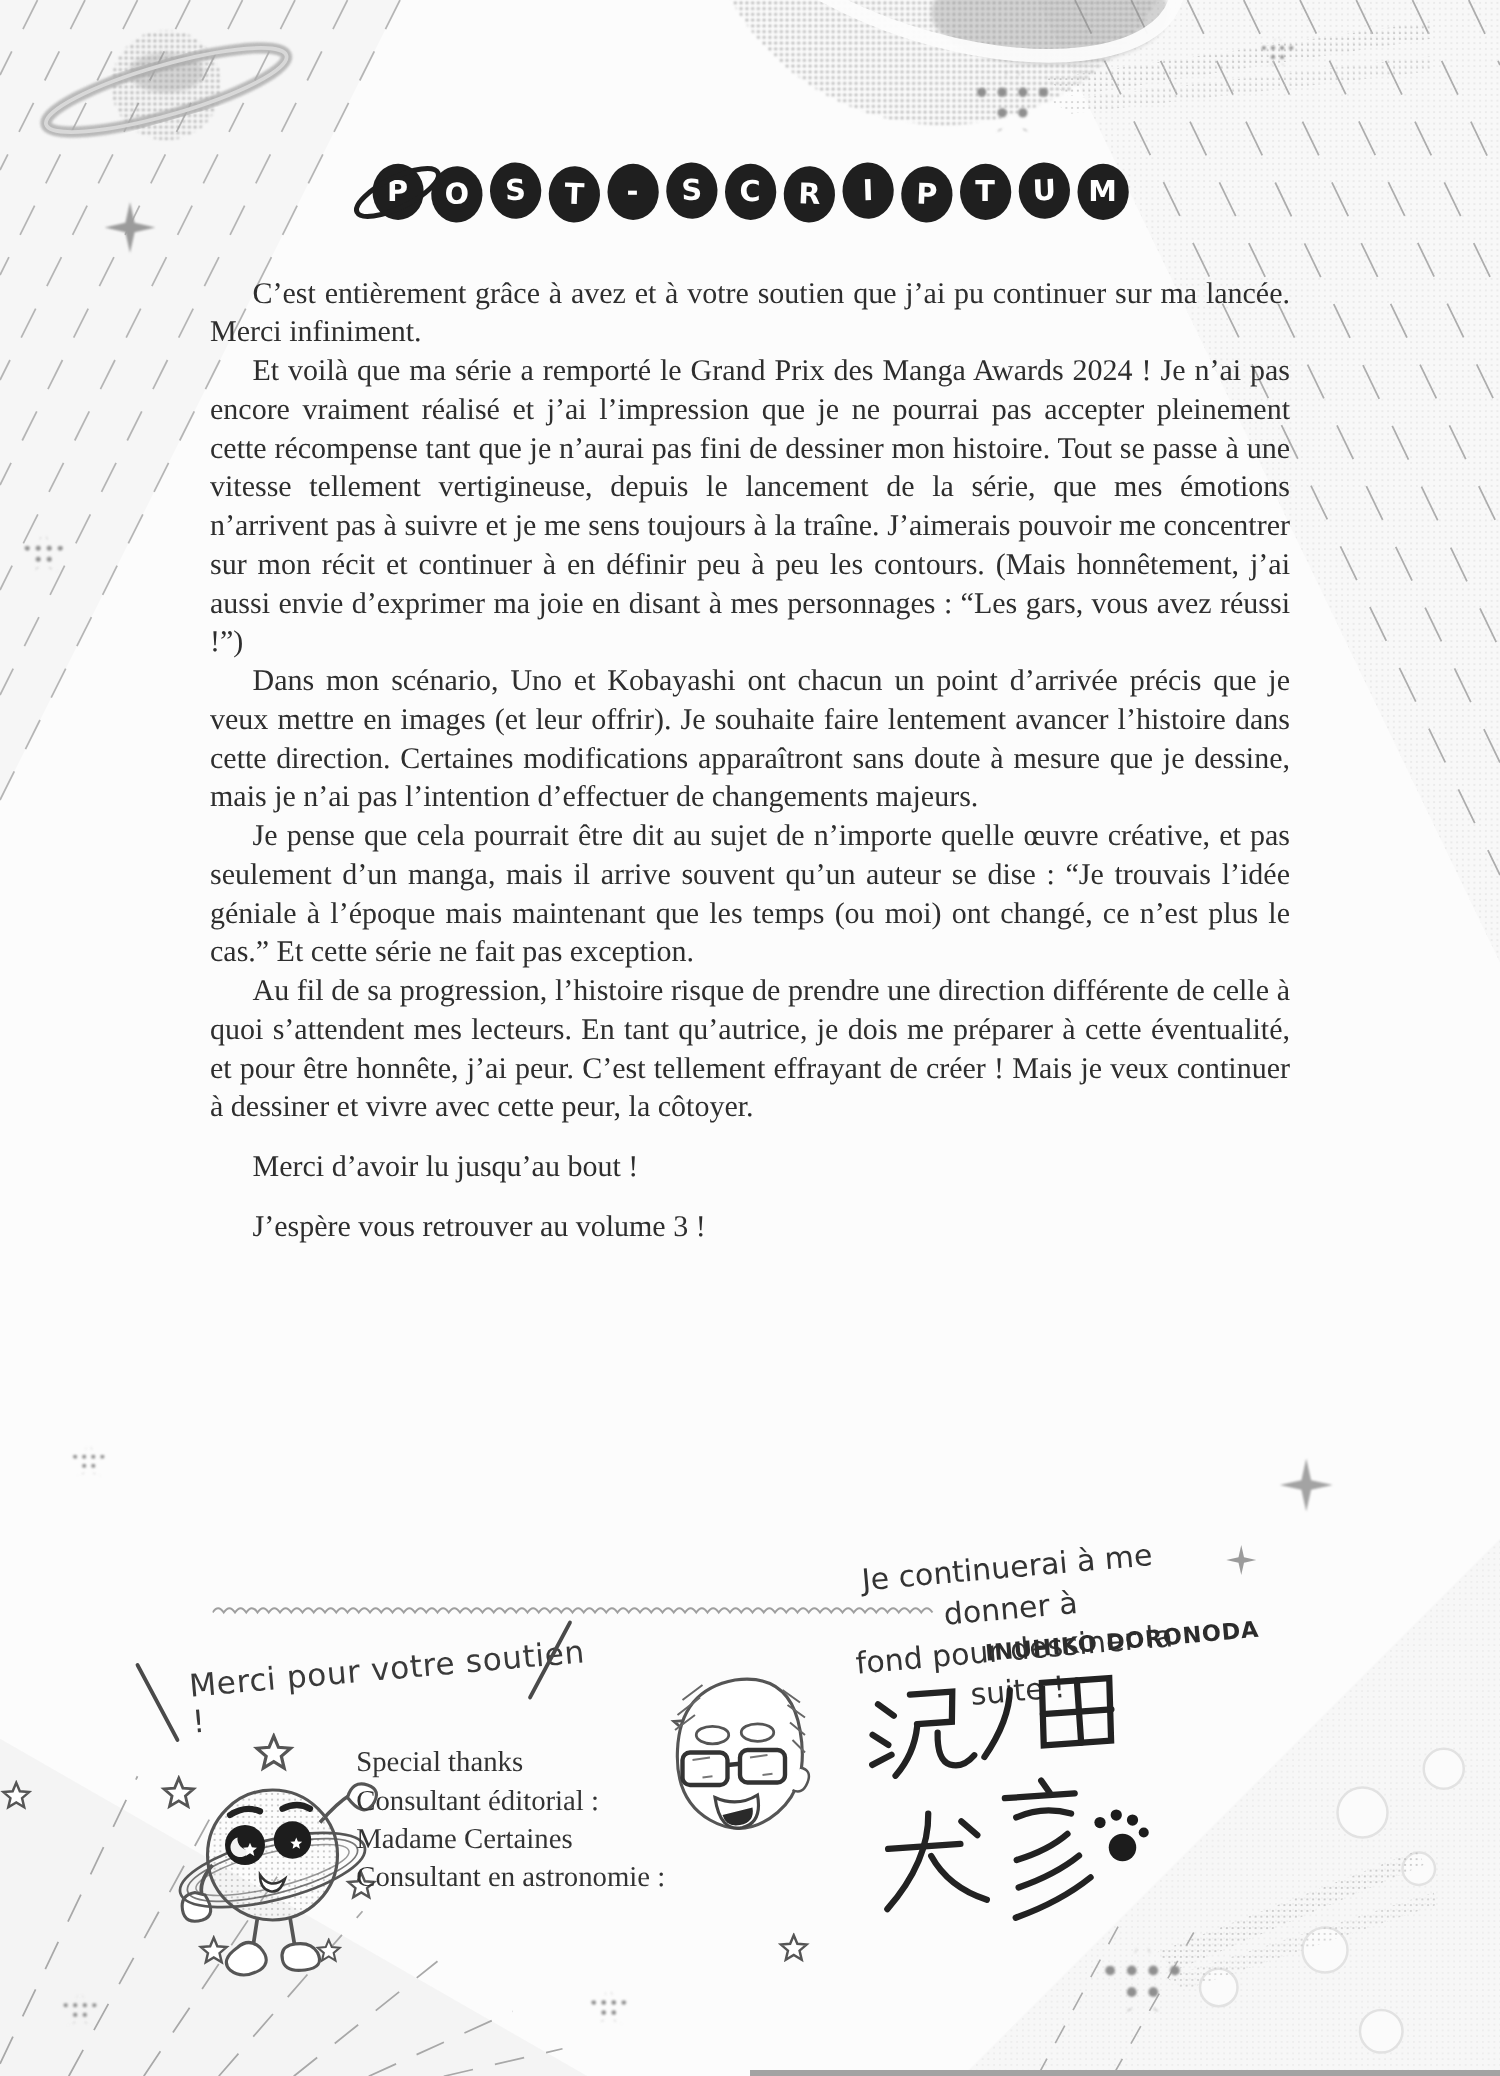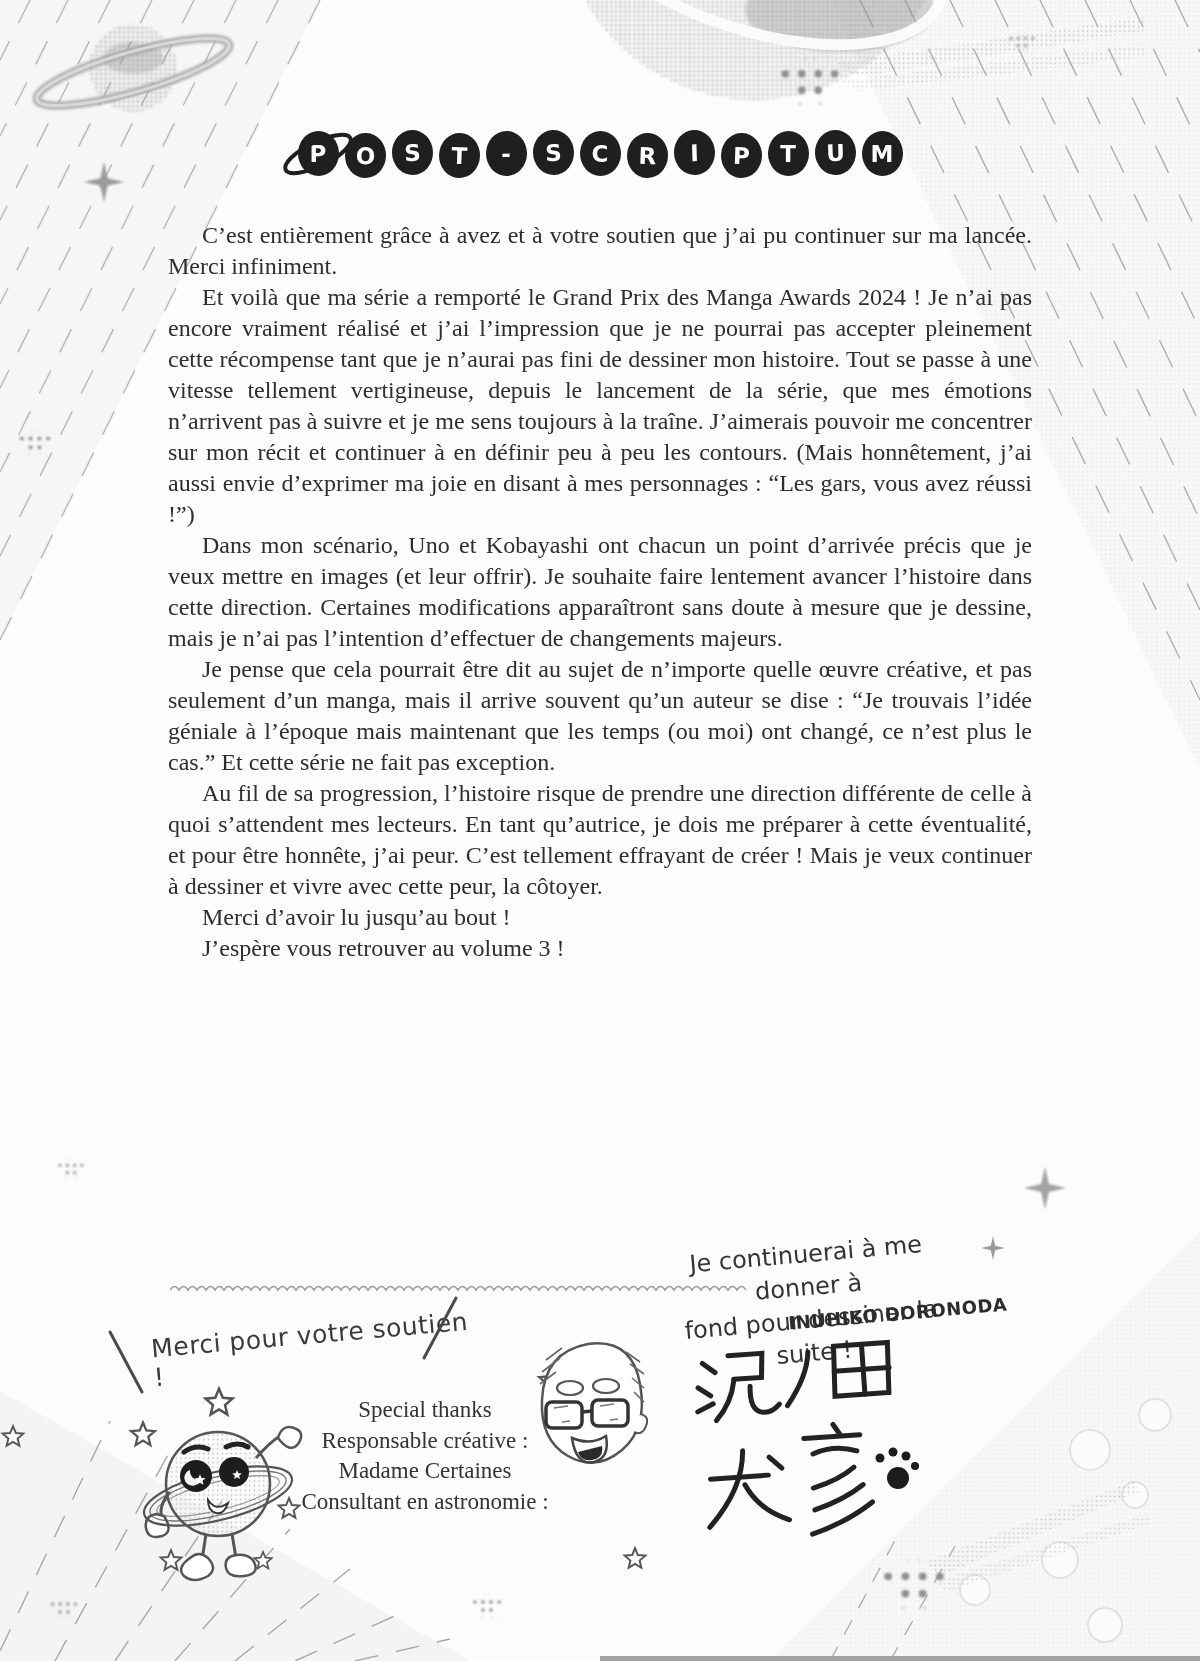--- a/index.html
+++ b/index.html
@@ -11,27 +11,27 @@
   #title-row{position:absolute;top:131px;left:0;width:1200px;display:flex;justify-content:center;gap:6px;}
   .tc{width:41px;height:45px;border-radius:50%;background:#1f1f1f;color:#fff;display:flex;align-items:center;
       justify-content:center;font:bold 23px "DejaVu Sans",sans-serif;position:relative;}
   .tc:nth-child(even){transform:translateY(2px) rotate(2deg);}
   .tc:nth-child(3n){transform:translateY(-1px) rotate(-2deg);}
   .tc .ring{position:absolute;left:50%;top:50%;pointer-events:none;}
 
   
   #body-text{position:absolute;left:168px;top:220px;width:864px;font-size:24px;line-height:31px;text-align:justify;}
   #body-text p{margin:0;text-indent:34px;}
-  #body-text .last{ text-align:left; }
+  #body-text .last{ text-align:left;margin-top:17px; }
   .em{font-style:italic;}
 
   
   #support-note{position:absolute;left:152px;top:1320px;width:330px;font-family:"DejaVu Sans",sans-serif;
       font-size:25px;color:#3a3a3a;transform:rotate(-5deg);letter-spacing:.5px;}
-  #credits{position:absolute;left:285px;top:1395px;width:280px;text-align:center;font-size:23px;line-height:30.5px;color:#333;}
+  #credits{position:absolute;left:285px;top:1395px;width:280px;font-size:23px;line-height:30.5px;color:#333;}
   #continuation-note{position:absolute;left:650px;top:1238px;width:320px;text-align:center;
       font-family:"DejaVu Sans",sans-serif;font-size:24px;color:#333;transform:rotate(-5deg);line-height:33px;}
   #author-romaji{position:absolute;left:788px;top:1303px;font-family:"DejaVu Sans",sans-serif;font-weight:bold;
       font-size:18px;letter-spacing:.5px;transform:rotate(-5deg);color:#2c2c2c;}
   .sr-only{position:absolute;width:1px;height:1px;overflow:hidden;clip-path:inset(50%);white-space:nowrap;}
 
   svg{display:block;}
 </style>
 </head>
 <body>
@@ -262,21 +262,21 @@
     </svg>
   <svg class="abs" style="left:536px;top:1366px" width="30" height="30">
     <use href="#star" width="30" height="30" fill="#fff" stroke="#555" stroke-width="1.8"></use>
     </svg>
   <svg class="abs" style="left:622px;top:1546px" width="26" height="26">
     <use href="#star" width="26" height="26" fill="#fff" stroke="#555" stroke-width="1.8"></use>
     </svg>
 
   <div id="credits">
     <div>Special thanks</div>
-    <div>Responsable créative :</div>
+    <div>Consultant éditorial :</div>
     <div>Madame Certaines</div>
     <div>Consultant en astronomie :</div>
   </div>
 
   <svg class="abs" style="left:518px;top:1326px" width="140" height="170" viewBox="0 0 140 170">
     <path d="M70,18 q44,-6 52,40 q8,44 -18,66 q-26,22 -54,6 q-28,-16 -26,-56 q2,-48 46,-56 Z" fill="#fff" stroke="#555" stroke-width="2.5"></path>
 
     <g stroke="#666" stroke-width="1.6">
       <path d="M28,34 l16,-12 M24,46 l18,-14 M22,58 l16,-12"></path>
       <path d="M108,26 l14,10 M112,38 l14,10 M114,52 l12,10 M116,66 l10,10"></path>

